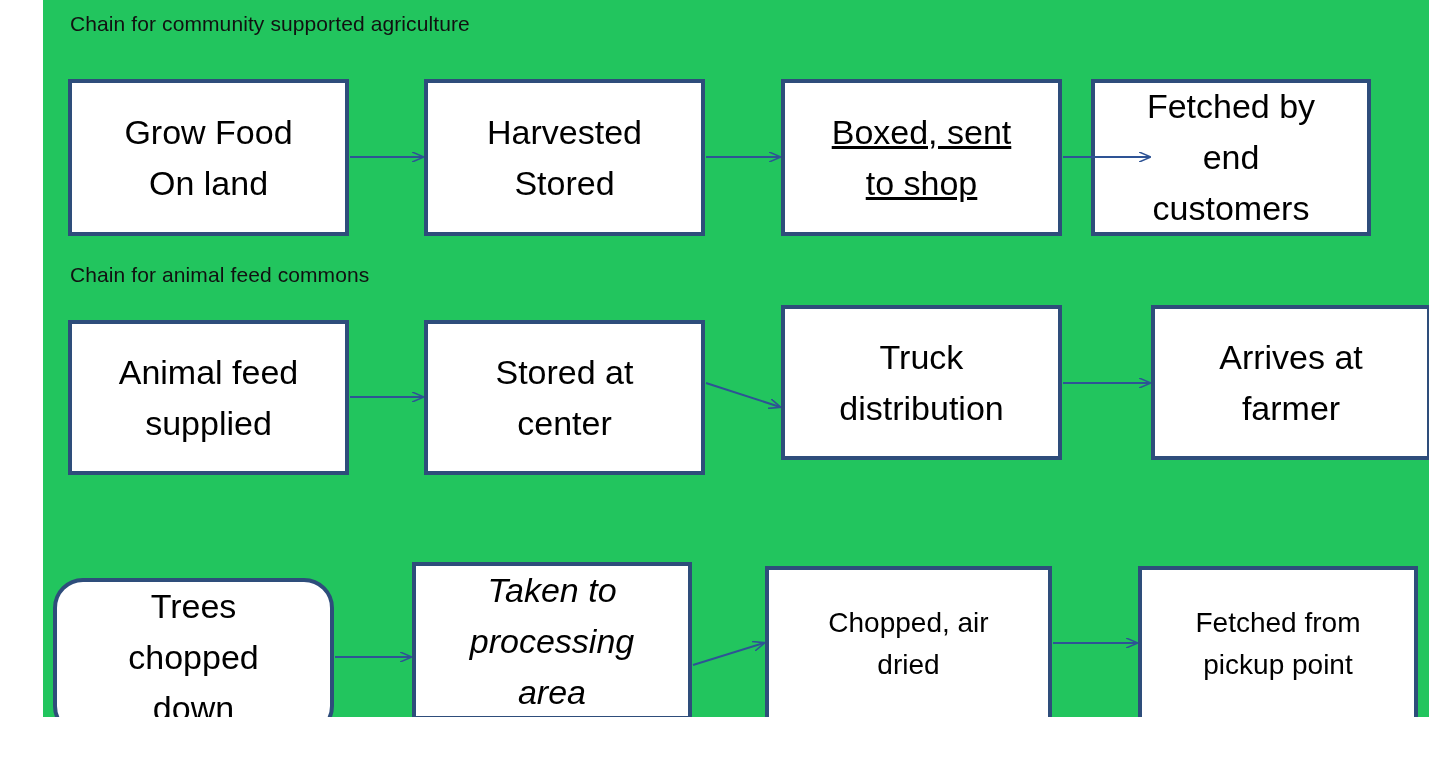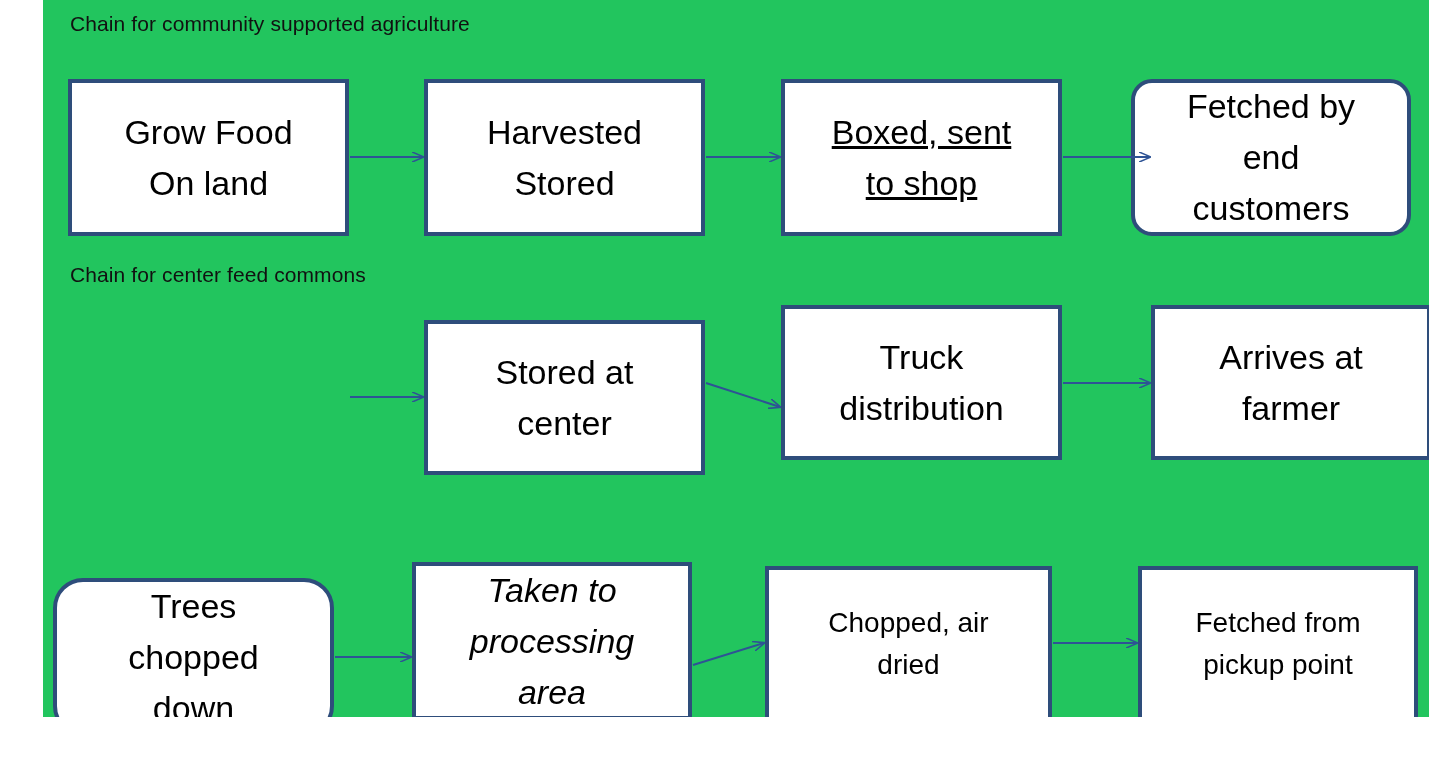--- a/index.html
+++ b/index.html
@@ -70,28 +70,32 @@
   <div class="node" style="left:381px; top:79px; width:281px; height:157px;">
     <span class="node-text">Harvested
 Stored</span>
   </div>
 
   <div class="node" style="left:738px; top:79px; width:281px; height:157px;text-decoration:underline;">
     <span class="node-text">Boxed, sent
 to shop</span>
   </div>
 
-  <div class="node" style="left:1088px; top:79px; width:280px; height:157px;border-radius:21px;">
+  <div class="node" style="left:1048px; top:79px; width:280px; height:157px;">
     <span class="node-text">Fetched by
 end
 customers</span>
   </div>
 
-  <div class="chain-label" style="left:27px; top:263px;">Chain for center feed commons</div>
+  <div class="chain-label" style="left:27px; top:263px;">Chain for animal feed commons</div>
 
+  <div class="node" style="left:25px; top:320px; width:281px; height:155px;">
+    <span class="node-text">Animal feed
+supplied</span>
+  </div>
 
   <div class="node" style="left:381px; top:320px; width:281px; height:155px;align-items:center;">
     <span class="node-text">Stored at
 center</span>
   </div>
 
   <div class="node" style="left:738px; top:305px; width:281px; height:155px;">
     <span class="node-text">Truck
 distribution</span>
   </div>

